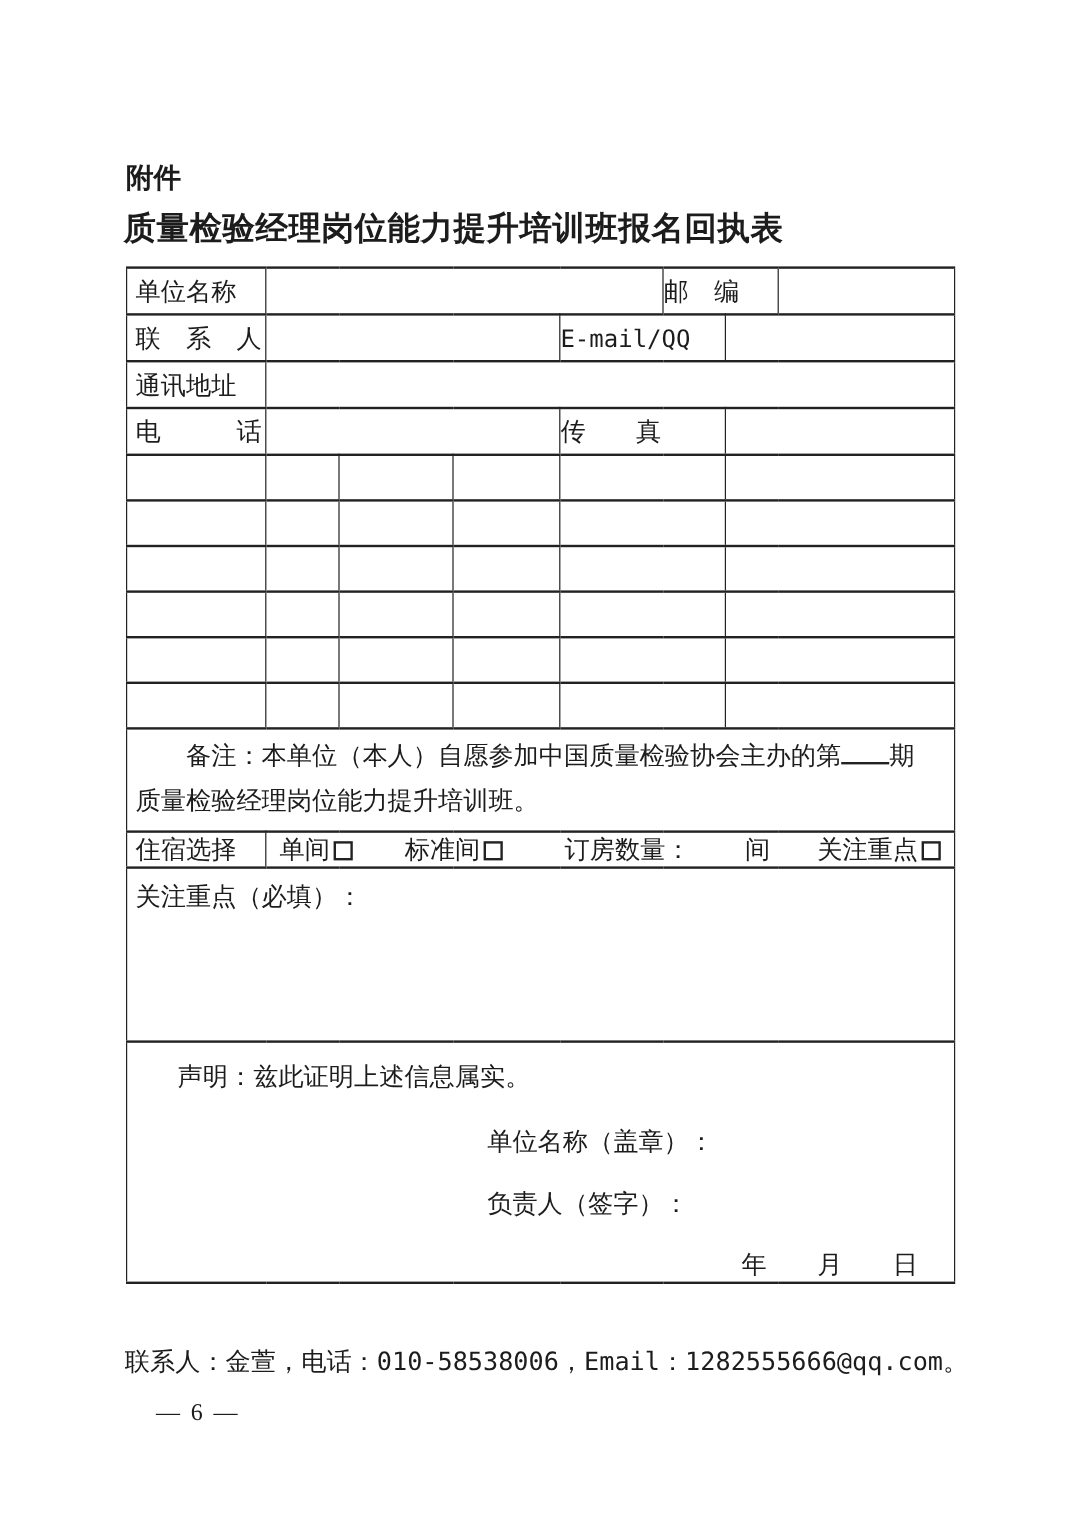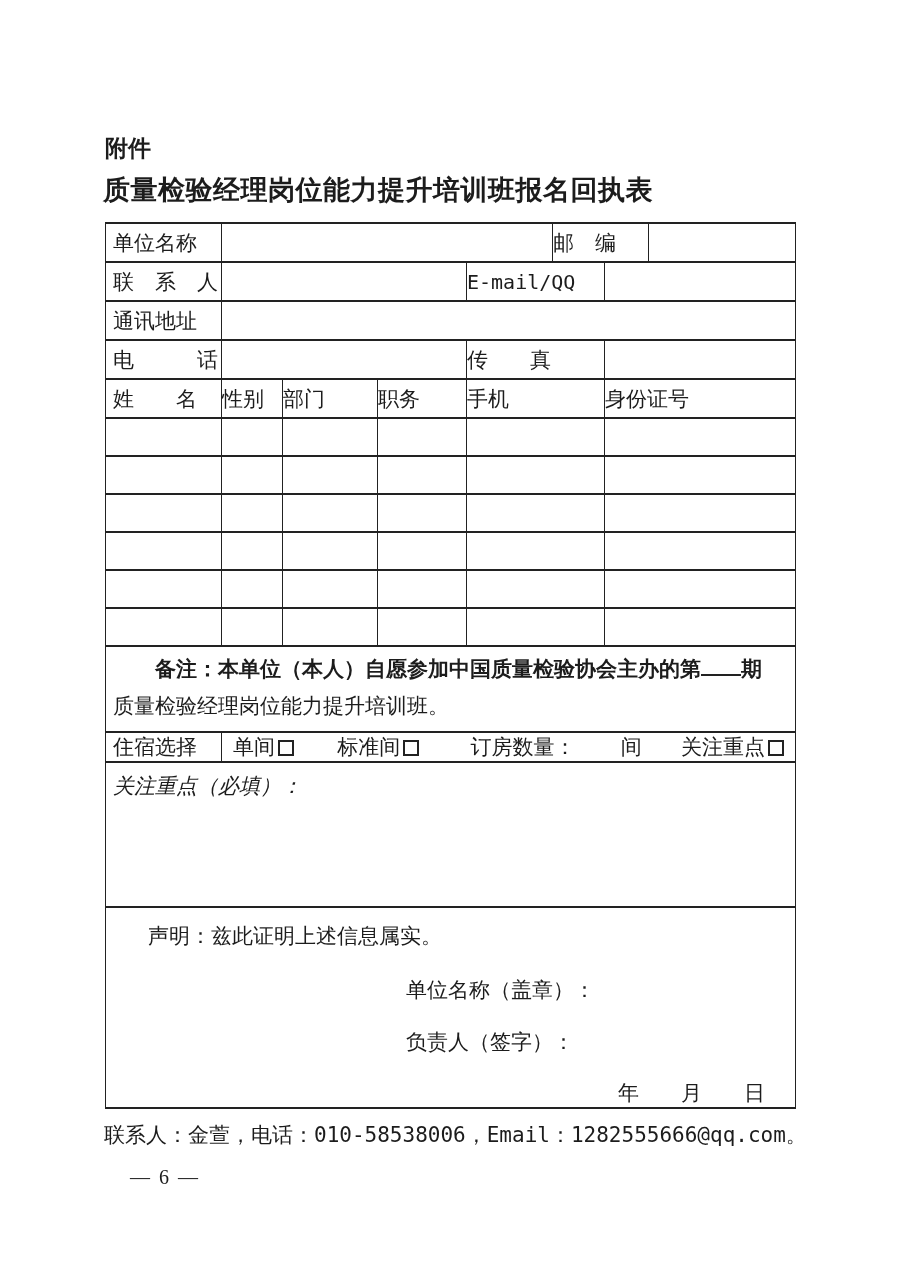--- a/index.html
+++ b/index.html
@@ -36,36 +36,36 @@
   .lbl { padding-left: 7px; text-align: left; white-space: nowrap; }
   .ctr { text-align: left; white-space: nowrap; }
   .mono { font-family: "DejaVu Sans Mono", "Liberation Mono", monospace; font-size: 20px; }
   tr.r { height: 39px; }
   tr.empty-r { height: 38px; }
   tr.remark-r { height: 82px; }
   tr.stay-r { height: 27px; }
   tr.focus-r { height: 145px; }
   tr.decl-r { height: 198px; }
   .remark-cell { vertical-align: middle; padding: 4px 10px 6px 7px; }
-  .remark-line1 { text-indent: 2em; line-height: 37px; font-weight: bold; }
+  .remark-line1 { text-indent: 2em; line-height: 37px; }
   .remark-line2 { line-height: 37px; }
   .blank-underline {
     display: inline-block; width: 40px; height: 1em;
     border-bottom: 2px solid #222; vertical-align: baseline;
   }
   .stay-cell { padding-left: 11px; white-space: nowrap; }
   .stay-item { display: inline-block; }
   .gap1 { margin-right: 38px; } .gap2 { margin-right: 46px; }
   .gap3 { margin-right: 40px; } .gap4 { margin-right: 34px; }
   .checkbox {
     display: inline-block; width: 16px; height: 16px;
     border: 2px solid #222; vertical-align: -2px; margin-left: 3px;
     background: #fff;
   }
-  .focus-cell { vertical-align: top; padding: 9px 8px 0 7px; font-style: italic; }
+  .focus-cell { vertical-align: top; padding: 9px 8px 0 7px; }
   .decl-cell { vertical-align: top; padding: 0; }
   .decl-statement { margin-top: 14px; text-indent: 2em; }
   .decl-seal { margin-top: 26px; margin-left: 300px; }
   .decl-sign { margin-top: 24px; margin-left: 300px; }
   .decl-date { margin-top: 23px; margin-left: 512px; }
   .footer-line {
     position: absolute; left: 104px; top: 1121px; width: 700px;
     font-size: 21px; white-space: nowrap;
     font-family: "DejaVu Sans Mono", "Liberation Mono", monospace;
   }
@@ -112,28 +112,20 @@
     <td colspan="7"></td>
   </tr>
 
   <tr class="r">
     <td class="lbl">电　　　话</td>
     <td colspan="3"></td>
     <td colspan="2" class="ctr">传　　真</td>
     <td colspan="2"></td>
   </tr>
 
-  <tr class="r">
-    <th class="lbl">姓　　名</th>
-    <th class="ctr">性别</th>
-    <th class="ctr">部门</th>
-    <th class="ctr">职务</th>
-    <th colspan="2" class="ctr">手机</th>
-    <th colspan="2" class="ctr">身份证号</th>
-  </tr>
 
   <tr class="empty-r">
     <td></td>
         <td></td>
         <td></td>
         <td></td>
         <td colspan="2"></td>
         <td colspan="2"></td>
   </tr>
   <tr class="empty-r">

